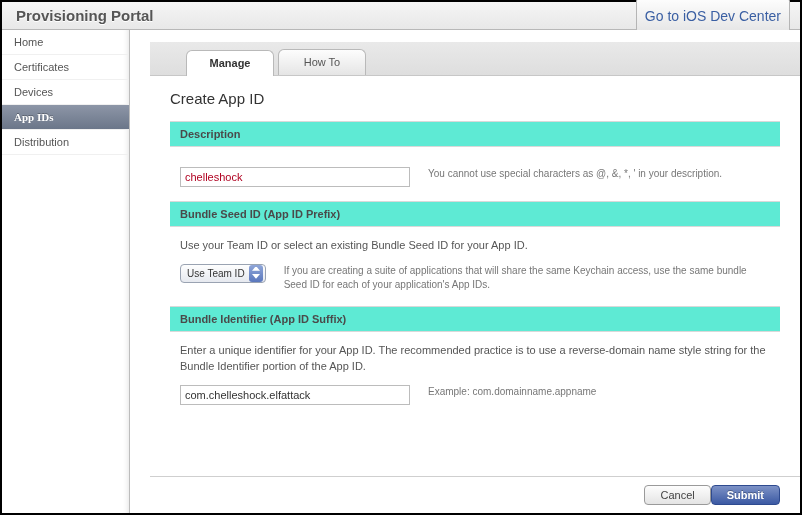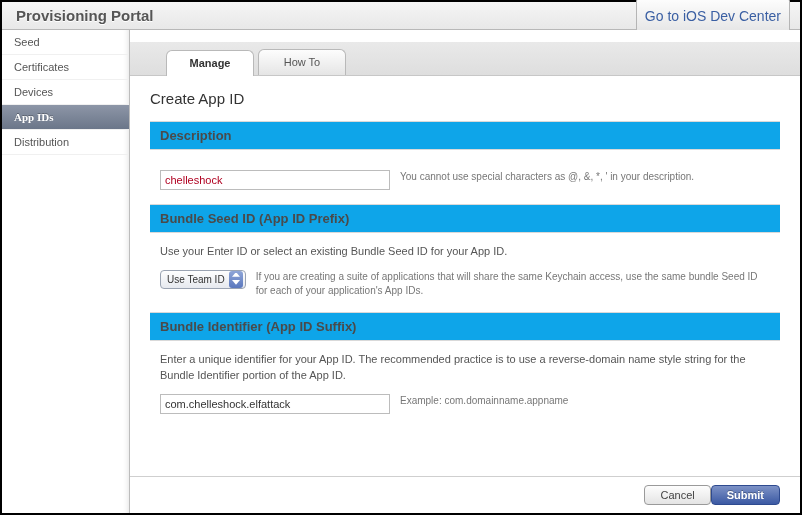--- a/index.html
+++ b/index.html
@@ -23,41 +23,41 @@
     box-shadow: inset -6px 0 6px -6px rgba(0,0,0,.15);
   }
   .sidebar-item {
     padding: 6px 12px; font-size: 11px; color: #555; cursor: pointer;
     border-bottom: 1px solid #f0f0f0;
   }
   .sidebar-item.active {
     background: linear-gradient(#8d96a7,#6b7689);
     color: #fff; font-weight: bold; text-shadow: 0 -1px 0 rgba(0,0,0,.3); font-family: Liberation Serif, serif;
   }
-  .main { flex: 1; display: flex; flex-direction: column; background: #fff; }
+  .main { flex: 1; display: flex; flex-direction: column; background: #fff; margin-left: 20px; }
   .tabbar {
     height: 34px; background: linear-gradient(#e9e9e9,#dedede);
     border-bottom: 1px solid #c7c7c7; display: flex; align-items: flex-end;
     padding-left: 36px; margin-top: 12px;
   }
   .tab {
     height: 26px; min-width: 88px; text-align: center; line-height: 25px;
     border: 1px solid #b9b9b9; border-bottom: none; border-radius: 6px 6px 0 0;
     margin-right: 4px; font-size: 11px; cursor: pointer;
     background: linear-gradient(#fdfdfd,#e5e5e5); color: #555;
   }
   .tab.active { background: #fff; font-weight: bold; color: #333; position: relative; top: 1px; }
   .content { flex: 1; padding: 14px 20px 8px 20px; overflow: hidden; }
   .page-title { font-size: 15px; font-weight: normal; color: #333; margin-bottom: 14px; }
   .section-head {
-    background: #0ea5e9; border: 1px solid #d9d9d9; border-left: none; border-right: none;
-    padding: 6px 10px; font-size: 13px; font-weight: bold; color: #4a4a4a;
+    background: #5eead4; border: 1px solid #d9d9d9; border-left: none; border-right: none;
+    padding: 6px 10px; font-size: 11px; font-weight: bold; color: #4a4a4a;
   }
   .section-body { padding: 10px 10px 14px 10px; font-size: 11px; color: #555; line-height: 1.5; }
-  .field-row { display: flex; align-items: flex-start; gap: 10px; margin-top: 10px; }
+  .field-row { display: flex; align-items: flex-start; gap: 18px; margin-top: 10px; }
   input.text {
     border: 1px solid #bcbcbc; font-size: 11px; padding: 2px 4px; width: 230px; height: 20px;
     font-family: inherit; color: #b00020;
   }
   input.text.black { color: #333; }
   .hint { font-size: 10px; color: #777; line-height: 1.4; flex: 1; }
   .select-wrap {
     display: inline-flex; align-items: center; border: 1px solid #9aa3b2; border-radius: 4px;
     background: linear-gradient(#fefefe,#e6e9ef); padding: 1px 2px 1px 6px; height: 19px; cursor: pointer;
   }
@@ -84,21 +84,21 @@
 <body>
 <div class="frame">
 
   <div class="header">
     <div class="header-title">Provisioning Portal</div>
     <div class="header-link">Go to iOS Dev Center</div>
   </div>
 
   <div class="body">
     <div class="sidebar">
-      <div class="sidebar-item">Seed</div>
+      <div class="sidebar-item">Home</div>
       <div class="sidebar-item">Certificates</div>
       <div class="sidebar-item">Devices</div>
       <div class="sidebar-item active">App IDs</div>
       <div class="sidebar-item">Distribution</div>
     </div>
 
     <div class="main">
       <div class="tabbar">
         <div class="tab active">Manage</div>
         <div class="tab">How To</div>
@@ -110,21 +110,21 @@
         <div class="section-head">Description</div>
         <div class="section-body">
           <div class="field-row">
             <input class="text" type="text" value="chelleshock" style="">
             <div class="hint">You cannot use special characters as @, &amp;, *, ' in your description.</div>
           </div>
         </div>
 
         <div class="section-head">Bundle Seed ID (App ID Prefix)</div>
         <div class="section-body">
-          <div>Use your Enter ID or select an existing Bundle Seed ID for your App ID.</div>
+          <div>Use your Team ID or select an existing Bundle Seed ID for your App ID.</div>
           <div class="field-row">
             <div class="select-wrap">
               <span class="sel-text">Use Team ID</span>
               <span class="select-arrows">
                 <svg width="8" height="6" viewBox="0 0 8 6">
                     <polygon points="4,0 8,6 0,6" fill="#fff" transform="translate(0,-1) scale(1,0.8)"></polygon>
                   </svg>
                 <svg width="8" height="6" viewBox="0 0 8 6">
                     <polygon points="0,0 8,0 4,6" fill="#fff" transform="translate(0,1) scale(1,0.8)"></polygon>
                   </svg>

